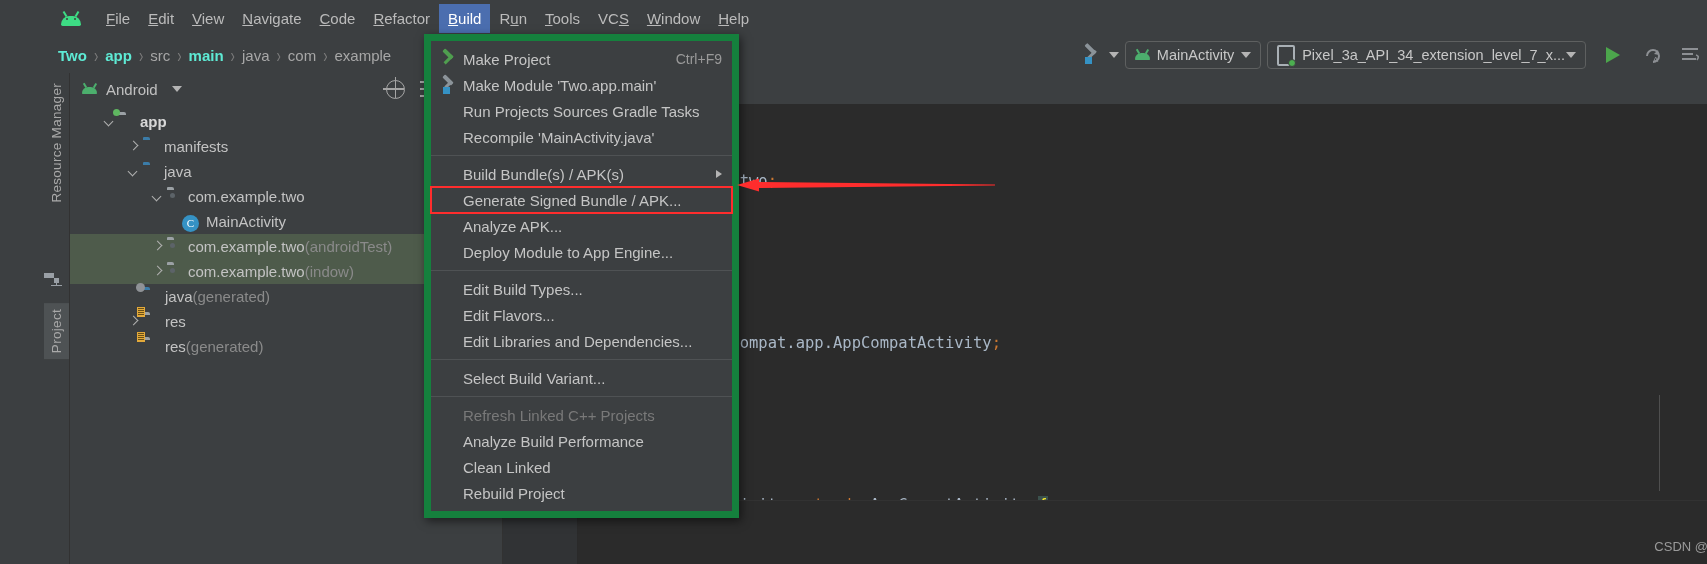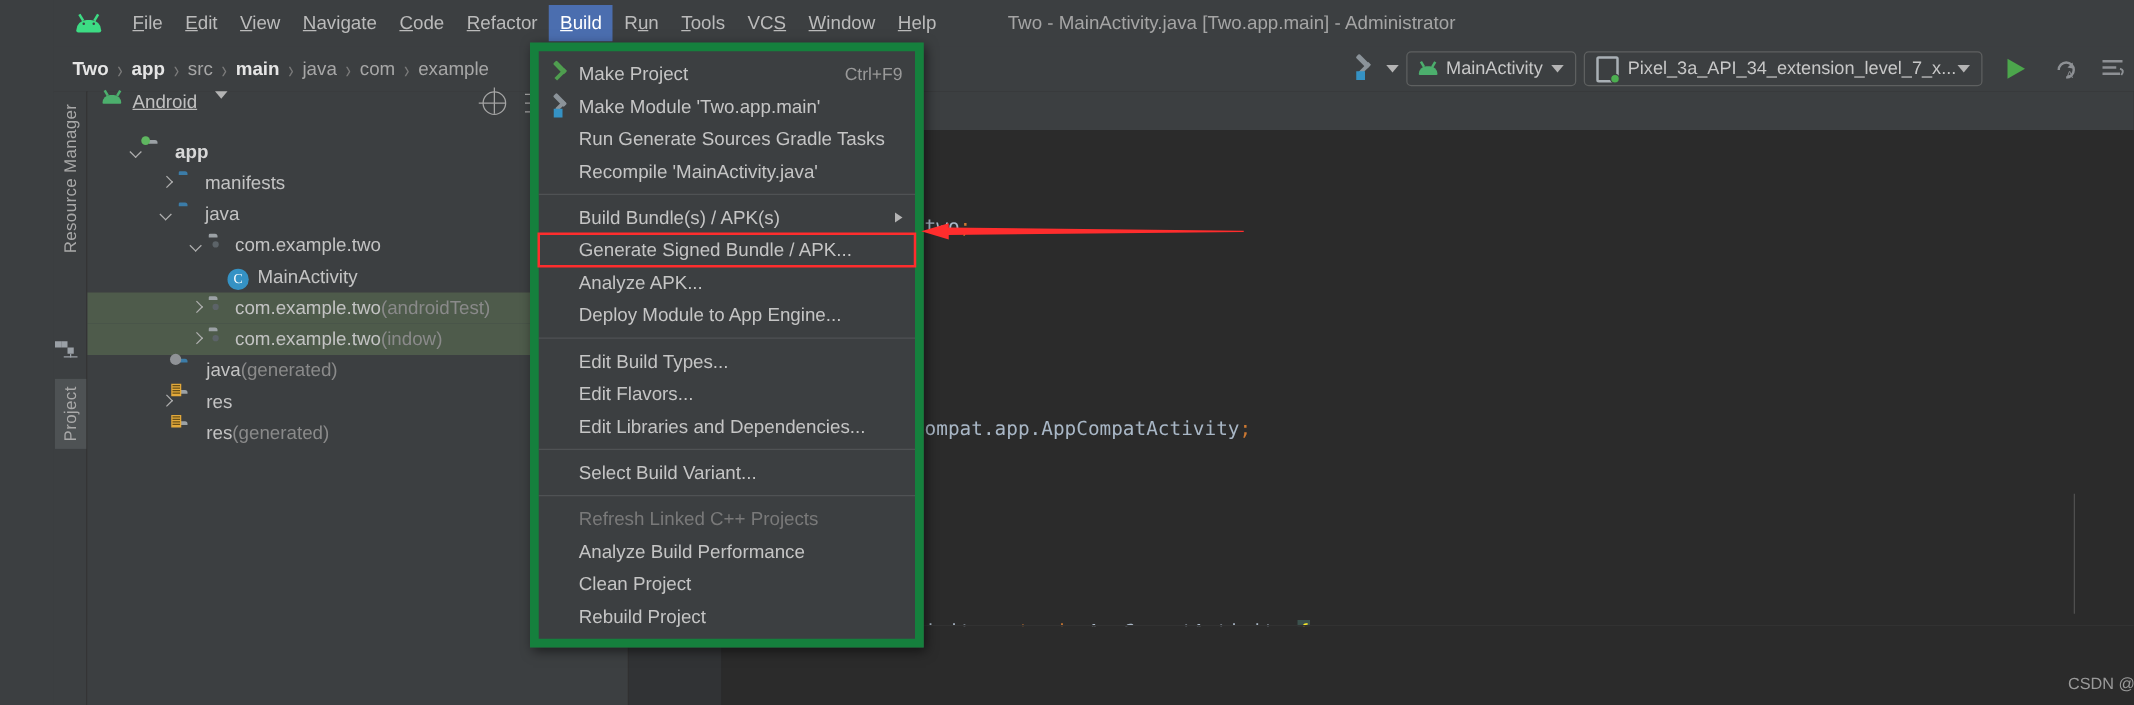--- a/index.html
+++ b/index.html
@@ -74,21 +74,21 @@
     position: absolute; left: 0; top: 37px;
     width: 1707px; height: 36px;
     background: #3c3f41;
     border-bottom: 1px solid #323232;
     display: flex; align-items: center;
   }
   .crumbs { display: flex; align-items: center; margin-left: 12px; }
   .crumb {
     font-size: 15px; color: #a7a7a7; padding: 0 3px; white-space: nowrap;
   }
-  .crumb.b { color: #e5e5e5; font-weight: bold; }
+  .crumb.b { color: #5eead4; font-weight: bold; }
   .crumb-sep {
     color: #7a7a7a; font-size: 13px; padding: 0 4px;
     transform: scaleY(1.5);
   }
 
   .toolbar-right {
     position: absolute; right: 8px; top: 0; height: 36px;
     display: flex; align-items: center; gap: 6px;
   }
   .tb-btn {
@@ -201,23 +201,22 @@
   }
 
   
   .projpanel {
     position: absolute; left: 27px; top: 73px;
     width: 432px; height: 491px;
     background: #3c3f41;
     border-right: 1px solid #323232;
   }
   .proj-header {
-    height: 32px; display: flex; align-items: flex-start;
+    height: 32px; display: flex; align-items: center;
     padding: 0 8px 0 12px;
-    text-decoration: underline;
   }
   .proj-title {
     font-size: 15px; color: #c0c0c0; margin-left: 9px;
   }
   .proj-header-right { margin-left: auto; display: flex; gap: 14px; align-items: center; padding-right: 58px; }
   .crosshair {
     width: 17px; height: 17px; border: 1.6px solid #a5a5a5; border-radius: 50%;
     position: relative;
   }
   .crosshair::before, .crosshair::after {
@@ -482,21 +481,20 @@
     <div class="menu-item"><span class="mn">V</span>iew</div>
     <div class="menu-item"><span class="mn">N</span>avigate</div>
     <div class="menu-item"><span class="mn">C</span>ode</div>
     <div class="menu-item"><span class="mn">R</span>efactor</div>
     <div class="menu-item active"><span class="mn">B</span>uild</div>
     <div class="menu-item">R<span class="mn">u</span>n</div>
     <div class="menu-item"><span class="mn">T</span>ools</div>
     <div class="menu-item">VC<span class="mn">S</span></div>
     <div class="menu-item"><span class="mn">W</span>indow</div>
     <div class="menu-item"><span class="mn">H</span>elp</div>
-    <div class="window-title">Two - MainActivity.java [Two.app.main] - Administrator</div>
   </div>
 
   <div class="navrow">
     <div class="crumbs">
       <span class="crumb b">Two</span>
       <span class="crumb-sep">›</span>
       <span class="crumb b">app</span>
       <span class="crumb-sep">›</span>
       <span class="crumb">src</span>
       <span class="crumb-sep">›</span>
@@ -741,21 +739,21 @@
             <span class="hd"></span>
             <span class="hs"></span>
             <span class="sq"></span>
           </span>
       </span>
       <span class="mlabel">Make Module 'Two.app.main'</span>
     </div>
 
     <div class="mrow">
       <span class="micon"></span>
-      <span class="mlabel">Run Generate Sources Gradle Tasks</span>
+      <span class="mlabel">Run Projects Sources Gradle Tasks</span>
     </div>
 
     <div class="mrow">
       <span class="micon"></span>
       <span class="mlabel">Recompile 'MainActivity.java'</span>
     </div>
 
     <div class="msep"></div>
 
     <div class="mrow">
@@ -810,21 +808,21 @@
       <span class="mlabel">Refresh Linked C++ Projects</span>
     </div>
 
     <div class="mrow">
       <span class="micon"></span>
       <span class="mlabel">Analyze Build Performance</span>
     </div>
 
     <div class="mrow">
       <span class="micon"></span>
-      <span class="mlabel">Clean Project</span>
+      <span class="mlabel">Clean Linked</span>
     </div>
 
     <div class="mrow">
       <span class="micon"></span>
       <span class="mlabel">Rebuild Project</span>
     </div>
 
   </div>
 
   <svg class="anno-arrow" viewBox="0 0 260 14">

